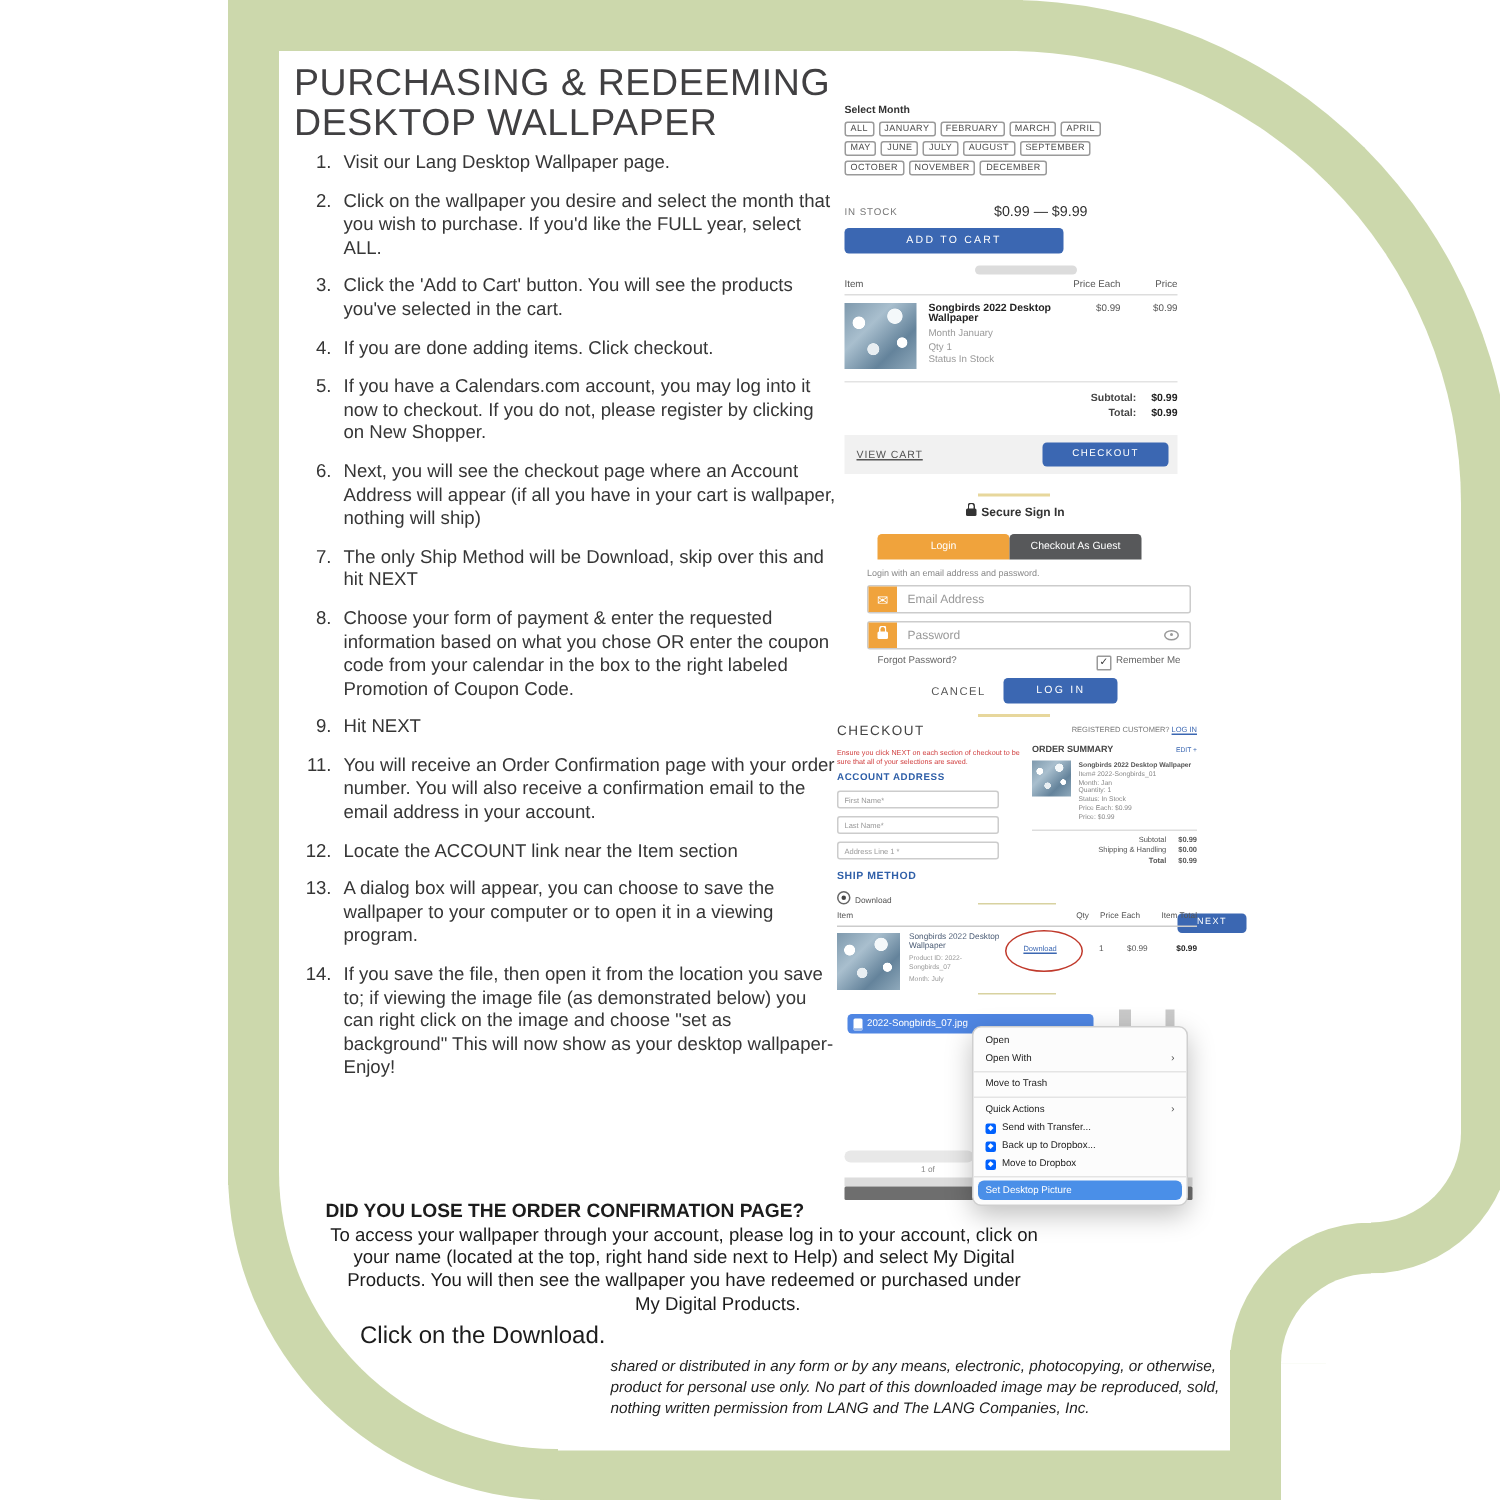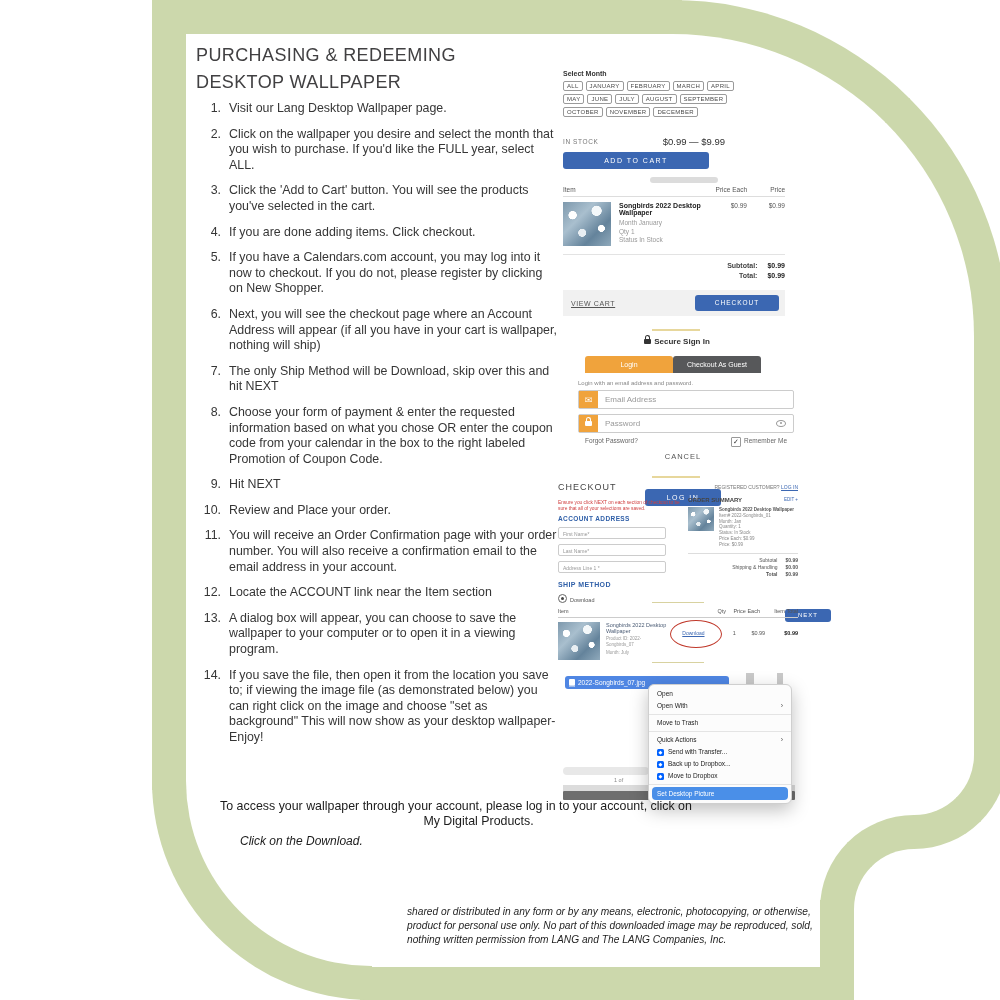--- a/index.html
+++ b/index.html
@@ -24,30 +24,30 @@
         border-top-left-radius:94px;}
   .p-lr{left:820px;top:900px;width:34px;height:100px;}
   .p-bottom{left:360px;top:967px;width:494px;height:33px;}
   .p-bl{left:152px;top:781px;width:220px;height:219px;background:none;
         border-left:34px solid #ccd8ac;border-bottom:34px solid #ccd8ac;
         border-bottom-left-radius:220px;}
 
   .abs{position:absolute;}
 
   
-  .doc-title{left:196px;top:42px;font-size:18px;line-height:27px;
+  .doc-title{left:196px;top:42px;font-size:25px;line-height:27px;
              color:#414042;letter-spacing:.4px;font-weight:500;}
   .steps{left:197px;top:101px;width:362px;}
   .step{display:flex;margin-bottom:10px;font-size:12.4px;line-height:15.6px;color:#363636;}
   .step .n{width:24px;text-align:right;flex:0 0 24px;margin-right:8px;}
 
   .lost{left:195px;top:799px;width:522px;color:#1c1c1c;}
   .lost h3{margin:0 0 2px 22px;font-size:12.8px;}
   .lost .ln{text-align:center;font-size:12.4px;line-height:15.2px;}
-  .lost .click{margin:5px 0 0 45px;font-size:12px;font-style:italic;}
+  .lost .click{margin:5px 0 0 45px;font-size:16px;}
 
   .copyright{left:407px;top:905px;width:418px;font-style:italic;
              font-size:10.2px;line-height:13.9px;color:#1f1f1f;}
 
   
   .btn-blue{background:#3b67b2;color:#fff;border-radius:3px;text-align:center;}
 
   
   .shop{left:563px;top:70px;width:150px;}
   .shop .lbl{font-size:7px;font-weight:bold;color:#333;margin-bottom:4px;}
@@ -102,21 +102,21 @@
            align-items:center;justify-content:center;font-size:9px;flex:0 0 19px;}
   .inp .ph{font-size:8px;color:#999;padding-left:7px;flex:1;}
   .wlock{display:inline-block;width:7px;height:5px;background:#fff;border-radius:1px;position:relative;}
   .wlock:before{content:"";position:absolute;top:-4px;left:1px;width:3px;height:4px;
                 border:1px solid #fff;border-bottom:none;border-radius:3px 3px 0 0;}
   .eye{width:8px;height:5px;border:1px solid #999;border-radius:50%;position:relative;margin-right:7px;}
   .eye:before{content:"";position:absolute;left:2.5px;top:1px;width:2px;height:2px;background:#999;border-radius:50%;}
   .fr-row{left:585px;top:437px;width:202px;display:flex;justify-content:space-between;font-size:6.5px;color:#666;}
   .cb{display:inline-block;width:8px;height:8px;border:1px solid #999;border-radius:1px;
       font-size:7px;line-height:8px;text-align:center;color:#333;margin-right:3px;vertical-align:-1px;}
-  .cl-row{left:578px;top:452px;width:210px;display:flex;justify-content:flex-end;align-items:center;gap:28px;flex-direction:column;}
+  .cl-row{left:578px;top:452px;width:210px;display:flex;justify-content:center;align-items:center;gap:12px;}
   .cancel{font-size:7.5px;color:#555;letter-spacing:1px;}
   .loginbtn{width:76px;height:17px;line-height:17px;font-size:7px;letter-spacing:1.5px;}
 
   
   .co{left:558px;top:476px;width:240px;}
   .co-title{font-size:9px;color:#444;letter-spacing:1px;margin-top:6px;}
   .co-reg{position:absolute;right:0;top:8px;font-size:5px;color:#777;}
   .co-reg a{color:#3b67b2;text-decoration:underline;}
   .co-warn{margin-top:8px;width:132px;font-size:4.8px;line-height:6px;color:#d04040;}
   .co-sec{font-size:6.5px;font-weight:bold;color:#2f5fa8;letter-spacing:.4px;margin-top:3px;}
@@ -222,24 +222,20 @@
       </div>
     <div class="step">
         <span class="n">8.</span>
         <span>Choose your form of payment &amp; enter the requested information based on what you chose OR enter the coupon code from your calendar in the box to the right labeled Promotion of Coupon Code.</span>
       </div>
     <div class="step">
         <span class="n">9.</span>
         <span>Hit NEXT</span>
       </div>
     <div class="step">
-        <span class="n">10.</span>
-        <span>Review and Place your order.</span>
-      </div>
-    <div class="step">
         <span class="n">11.</span>
         <span>You will receive an Order Confirmation page with your order number. You will also receive a confirmation email to the email address in your account.</span>
       </div>
     <div class="step">
         <span class="n">12.</span>
         <span>Locate the ACCOUNT link near the Item section</span>
       </div>
     <div class="step">
         <span class="n">13.</span>
         <span>A dialog box will appear, you can choose to save the wallpaper to your computer or to open it in a viewing program.</span>
@@ -459,21 +455,24 @@
         <span class="dbx">◆</span>
         <span class="grow">Move to Dropbox</span>
       </div>
     <div class="msep"></div>
     <div class="mi hl">
         <span class="grow">Set Desktop Picture</span>
       </div>
   </div>
 
   <div class="abs lost">
+    <h3>DID YOU LOSE THE ORDER CONFIRMATION PAGE?</h3>
     <div class="ln">To access your wallpaper through your account, please log in to your account, click on</div>
+    <div class="ln">your name (located at the top, right hand side next to Help) and select My Digital</div>
+    <div class="ln">Products. You will then see the wallpaper you have redeemed or purchased under</div>
     <div class="ln" style="text-align:center;margin-left:45px;">My Digital Products.</div>
     <div class="click">Click on the Download.</div>
   </div>
 
   <div class="abs copyright">
     <div>shared or distributed in any form or by any means, electronic, photocopying, or otherwise,</div>
     <div>product for personal use only. No part of this downloaded image may be reproduced, sold,</div>
     <div>nothing written permission from LANG and The LANG Companies, Inc.</div>
   </div>
 

